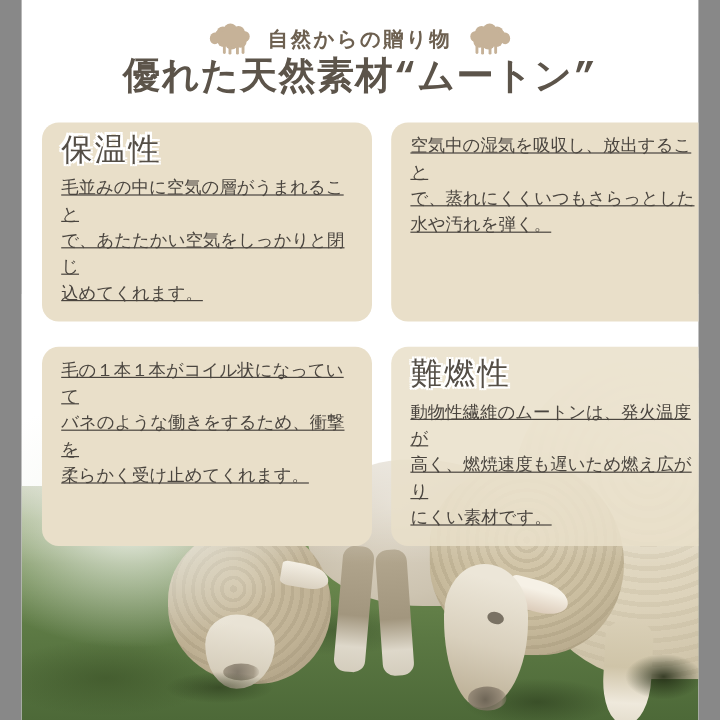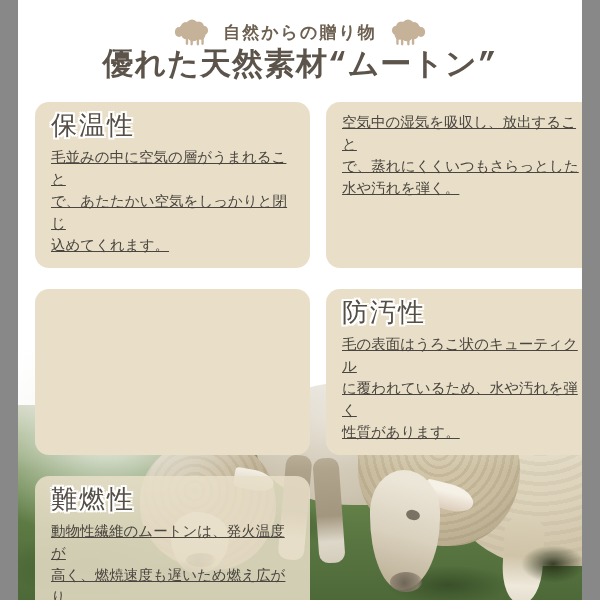--- a/index.html
+++ b/index.html
@@ -173,26 +173,23 @@
       <p>毛並みの中に空気の層がうまれること
 で、あたたかい空気をしっかりと閉じ
 込めてくれます。</p>
     </div>
     <div class="card">
       <p>空気中の湿気を吸収し、放出すること
 で、蒸れにくくいつもさらっとした
 水や汚れを弾く。</p>
     </div>
     <div class="card">
-    </div>
-    <div class="card">
-      <h2>防汚性</h2>
-      <p>毛の表面はうろこ状のキューティクル
-に覆われているため、水や汚れを弾く
-性質があります。</p>
+      <p>毛の１本１本がコイル状になっていて
+バネのような働きをするため、衝撃を
+柔らかく受け止めてくれます。</p>
     </div>
     <div class="card translucent">
       <h2>難燃性</h2>
       <p>動物性繊維のムートンは、発火温度が
 高く、燃焼速度も遅いため燃え広がり
 にくい素材です。</p>
     </div>
   </div>
 
 </div>

